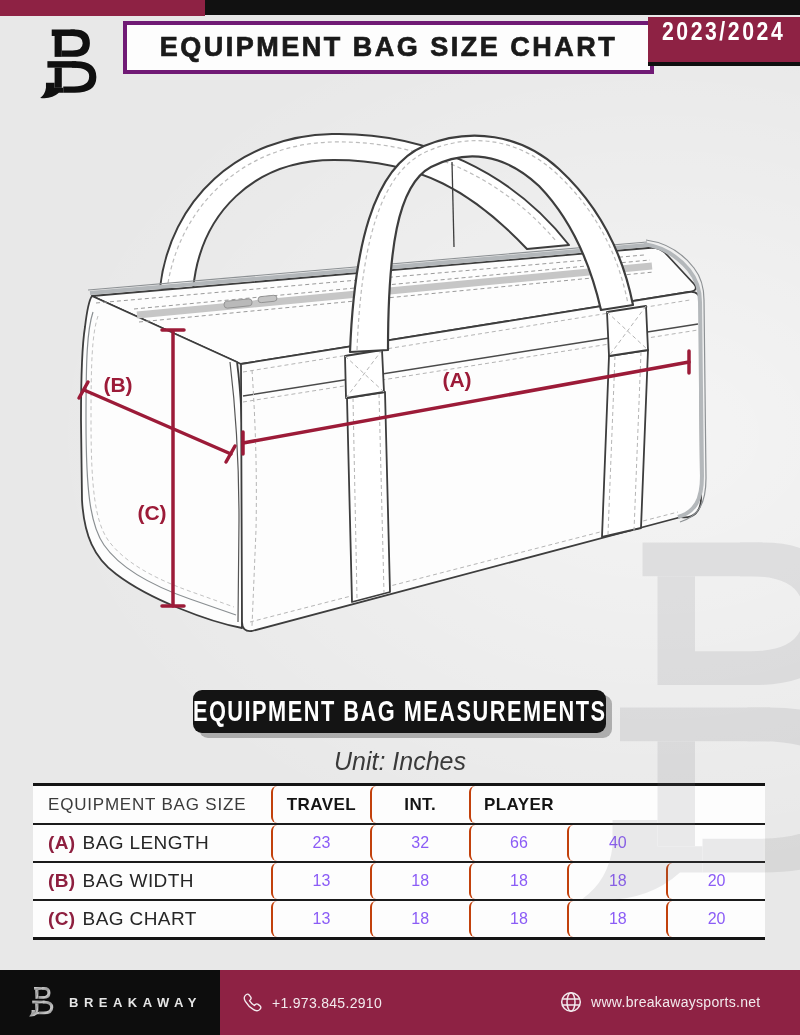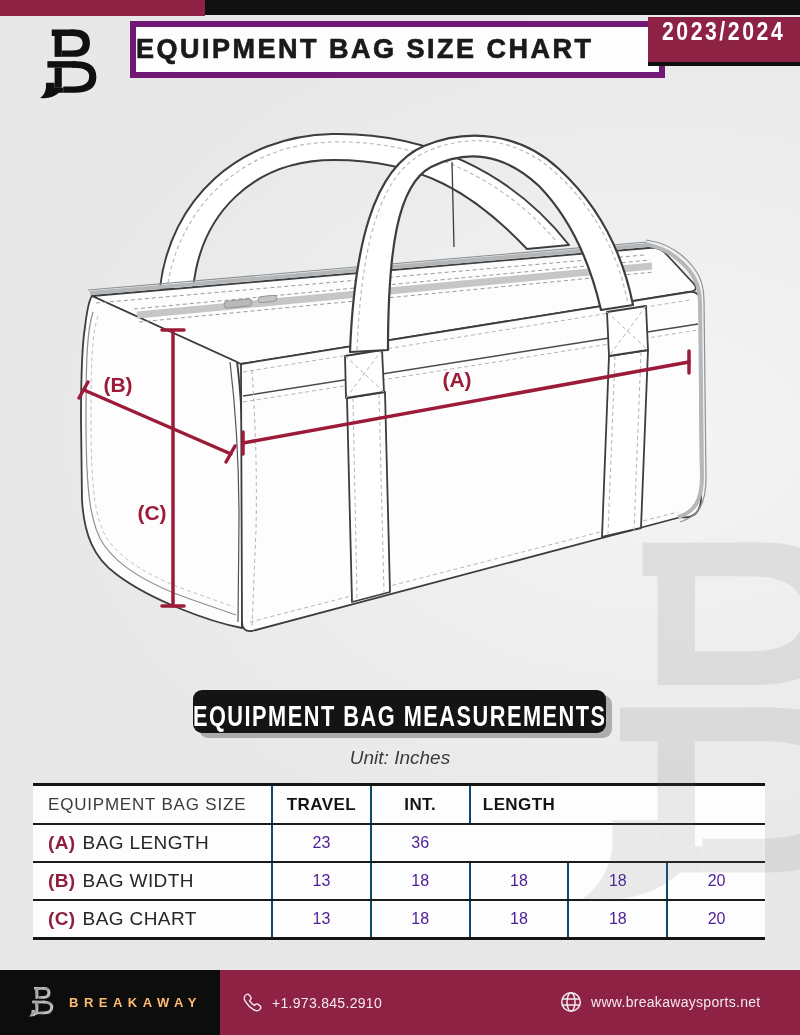--- a/index.html
+++ b/index.html
@@ -5,54 +5,54 @@
   html,body{margin:0;padding:0;width:800px;height:1035px;overflow:hidden;
     font-family:"Liberation Sans",sans-serif;}
   .page{position:relative;width:800px;height:1035px;background:#e8e8e8;overflow:hidden;}
   .sheen{position:absolute;inset:0;
     background:radial-gradient(900px 650px at 82% 42%, rgba(255,255,255,.55), rgba(255,255,255,0) 68%);
     pointer-events:none;}
   .abs{position:absolute;}
   
   .strip-maroon{left:0;top:0;width:205px;height:16px;background:#8e2244;}
   .strip-black{left:205px;top:0;width:595px;height:15px;background:#111;}
-  .title-box{left:130px;top:21px;width:523px;height:45px;background:#fdfdfd;
-    border:6px solid #701a75;display:flex;align-items:center;}
+  .title-box{left:123px;top:21px;width:523px;height:45px;background:#fdfdfd;
+    border:4px solid #701a75;display:flex;align-items:center;justify-content:center;}
   .title-box span{font-size:27px;font-weight:bold;letter-spacing:2.5px;color:#1a1a1a;
     -webkit-text-stroke:.7px #1a1a1a;white-space:nowrap;}
   .season-box{left:648px;top:17px;width:152px;height:45px;background:#8e2244;
     border-bottom:4px solid #0f0f0f;display:flex;align-items:flex-start;justify-content:center;}
   .season-box span{display:inline-block;transform:scaleX(.85);font-size:25px;font-weight:bold;
     letter-spacing:3px;color:#fff;white-space:nowrap;}
   
   .banner{left:193px;top:690px;width:413px;height:43px;background:#141414;border-radius:9px;
-    box-shadow:6px 5px 0 rgba(10,10,10,.28);display:flex;align-items:flex-end;justify-content:center;}
+    box-shadow:6px 5px 0 rgba(10,10,10,.28);display:flex;align-items:center;justify-content:center;}
   .banner span{display:inline-block;transform:scaleX(.75);font-size:29px;font-weight:bold;
     letter-spacing:2px;color:#fff;white-space:nowrap;}
-  .unit{left:0;top:747px;width:800px;text-align:center;font-style:italic;font-size:19px;
+  .unit{left:0;top:747px;width:800px;text-align:center;font-style:italic;font-size:25px;
     font-weight:500;color:#3a3a3a;}
   
   .btable{left:33px;top:783px;width:732px;background:#fdfdfd;
     border-top:3px solid #141414;border-bottom:3px solid #141414;}
   .trow{display:grid;grid-template-columns:238px repeat(5,1fr);}
   .trow + .trow{border-top:2px solid #1b1b1b;}
   .tcell{height:37px;display:flex;align-items:center;justify-content:center;}
-  .tcell.vline{border-left:2px solid #0c4a6e;}
+  .tcell.vline{border-left:2px solid #c2410c;border-radius:6px;}
   .tcell.first{justify-content:flex-start;padding-left:15px;}
   .th-size{font-size:17px;letter-spacing:.8px;color:#3b3b3b;}
   .th-col{font-size:17px;font-weight:bold;color:#141414;letter-spacing:.4px;}
   .row-label{font-size:19px;color:#262626;letter-spacing:.4px;white-space:nowrap;}
   .row-prefix{font-weight:bold;color:#8e1f3f;margin-right:7px;}
-  .tval{font-size:16px;color:#4c1d95;}
+  .tval{font-size:16px;color:#8b5cf6;}
   .drow .tcell{height:36px;}
   
   .footer{left:0;top:970px;width:800px;height:65px;background:#8e2244;display:flex;align-items:center;}
   .footer-black{position:absolute;left:0;top:0;width:220px;height:65px;background:#0d0d0d;
     display:flex;align-items:center;}
-  .brand-text{color:#fdba74;font-size:13px;font-weight:bold;letter-spacing:5.5px;margin-left:12px;}
+  .brand-text{color:#e5e5e5;font-size:13px;font-weight:bold;letter-spacing:5.5px;margin-left:12px;}
   .contact{position:absolute;display:flex;align-items:center;color:#f3eaee;font-size:14px;letter-spacing:.3px;}
   .contact svg{margin-right:9px;}
   
   .layer{position:absolute;inset:0;pointer-events:none;}
 </style>
 </head>
 <body>
 
 <div class="page">
 
@@ -99,29 +99,31 @@
   <div class="abs banner" style="z-index:1">
     <span>EQUIPMENT BAG MEASUREMENTS</span>
   </div>
   <div class="abs unit" style="z-index:1">Unit: Inches</div>
 
   <div class="abs btable" style="z-index:1">
     <div class="trow">
       <div class="tcell first th-size">EQUIPMENT BAG SIZE</div>
       <div class="tcell vline th-col">TRAVEL</div>
       <div class="tcell vline th-col">INT.</div>
-      <div class="tcell vline th-col">LENGTH</div>
+      <div class="tcell vline th-col">PLAYER</div>
     </div>
     <div class="trow drow">
       <div class="tcell first row-label">
           <span class="row-prefix">(A)</span>
           <span>BAG LENGTH</span>
         </div>
       <div class="tcell vline tval">23</div>
-      <div class="tcell vline tval">36</div>
+      <div class="tcell vline tval">32</div>
+      <div class="tcell vline tval">66</div>
+      <div class="tcell vline tval">40</div>
     </div>
     <div class="trow drow">
       <div class="tcell first row-label">
           <span class="row-prefix">(B)</span>
           <span>BAG WIDTH</span>
         </div>
       <div class="tcell vline tval">13</div>
       <div class="tcell vline tval">18</div>
       <div class="tcell vline tval">18</div>
       <div class="tcell vline tval">18</div>

